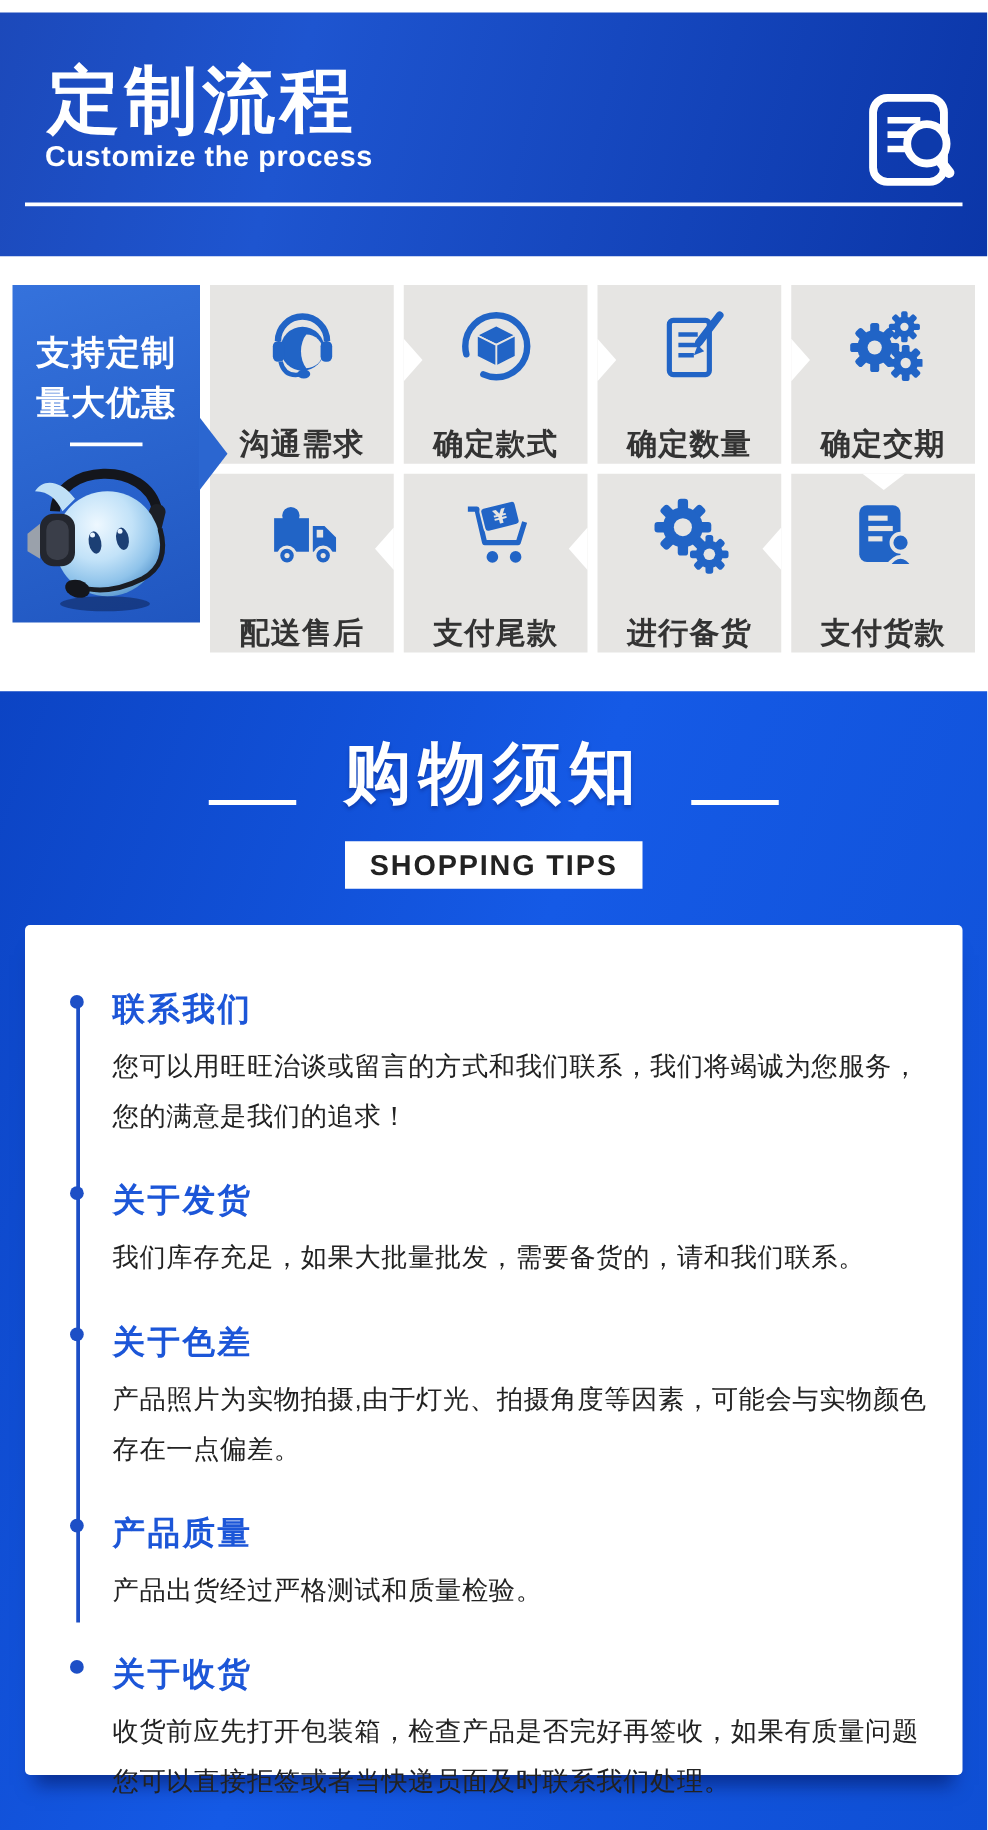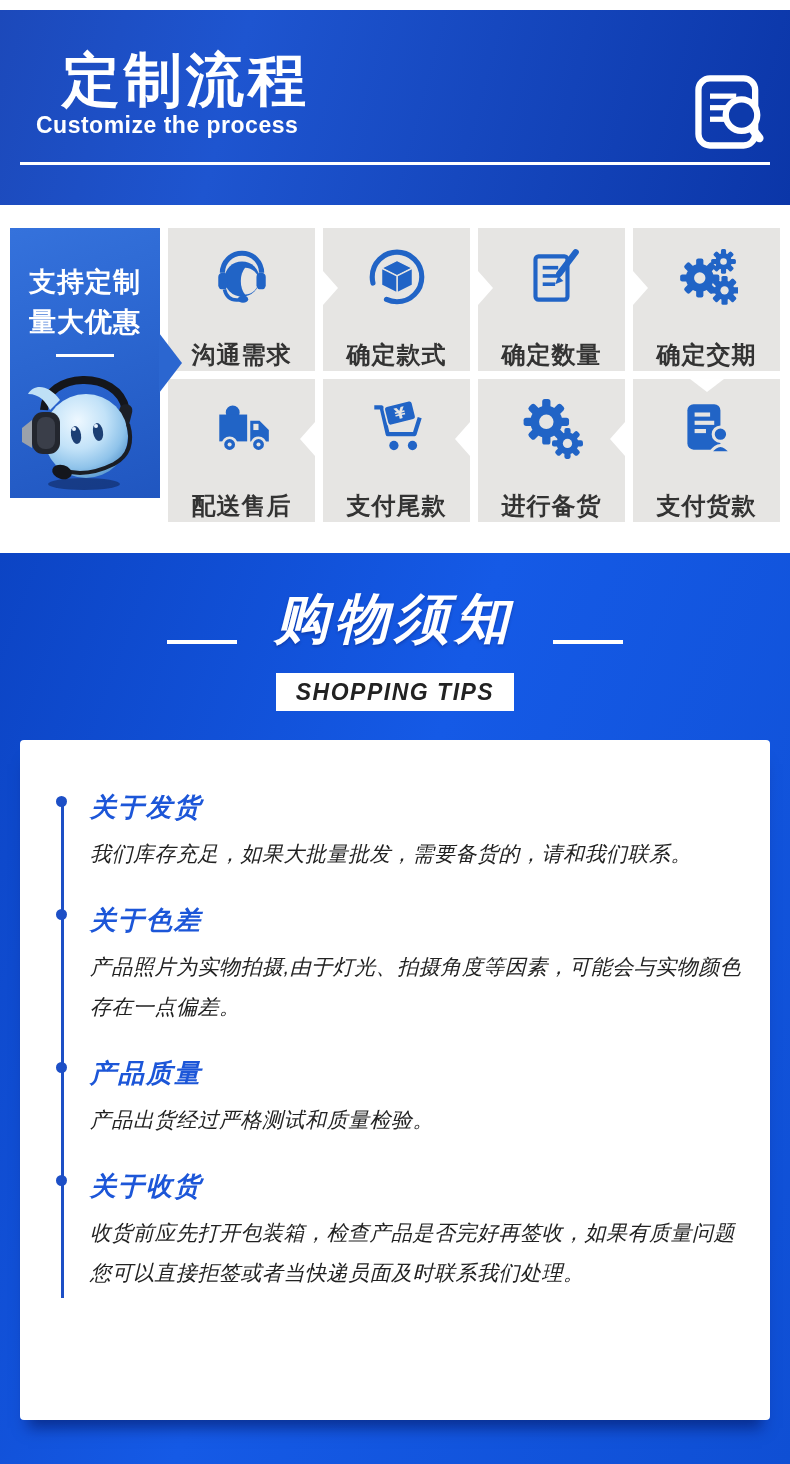--- a/index.html
+++ b/index.html
@@ -2,21 +2,21 @@
 <html><head>
 <meta charset="utf-8">
 <style>
   html,body{margin:0;padding:0;}
   body{width:790px;background:#ffffff;font-family:"Liberation Sans","DejaVu Sans",sans-serif;}
   .page{width:790px;height:1464px;overflow:hidden;background:#fff;}
 
   
   .top-strip{height:10px;background:#fff;}
   .hd{position:relative;height:195px;background:linear-gradient(105deg,#1c49ba 0%,#1e55d0 30%,#0b36a8 100%);}
-  .hd-title{position:absolute;left:38px;top:32px;color:#fff;font-size:58px;font-weight:bold;letter-spacing:4px;margin-left:24px;}
+  .hd-title{position:absolute;left:38px;top:32px;color:#fff;font-size:58px;font-weight:bold;letter-spacing:4px;}
   .hd-sub{position:absolute;left:36px;top:102px;color:#fff;font-size:23px;font-weight:bold;letter-spacing:.5px;}
   .hd-line{position:absolute;left:20px;right:20px;top:152px;height:3px;background:#fff;}
   .hd-icon{position:absolute;right:18px;top:62px;}
 
   
   .proc{position:relative;margin-top:23px;height:294px;padding:0 10px;display:flex;}
   .sup-box{position:relative;width:150px;height:270px;margin-right:8px;flex:0 0 150px;
            background:linear-gradient(160deg,#3572dc 0%,#2b66d0 45%,#2056c0 100%);
            color:#fff;box-sizing:border-box;padding-top:34px;text-align:center;}
   .sup-line{font-size:27px;font-weight:bold;line-height:40px;letter-spacing:1px;}
@@ -29,21 +29,21 @@
   .cell .lbl{margin-top:8px;font-size:24px;font-weight:bold;color:#333;letter-spacing:1px;}
   .arr-r{position:absolute;left:0;top:42%;transform:translateY(-50%);width:0;height:0;
          border-top:17px solid transparent;border-bottom:17px solid transparent;border-left:15px solid #fff;z-index:2;}
   .arr-l{position:absolute;right:0;top:42%;transform:translateY(-50%);width:0;height:0;
          border-top:17px solid transparent;border-bottom:17px solid transparent;border-right:15px solid #fff;z-index:2;}
   .arr-d{position:absolute;top:0;left:50%;transform:translateX(-50%);width:0;height:0;
          border-left:17px solid transparent;border-right:17px solid transparent;border-top:13px solid #fff;z-index:2;}
 
   
   .notice{margin-top:31px;height:911px;box-sizing:border-box;padding-top:30px;
-          background:linear-gradient(110deg,#0c44c4 0%,#155ae6 45%,#0f4fd4 100%);font-style:italic;}
+          background:linear-gradient(110deg,#0c44c4 0%,#155ae6 45%,#0f4fd4 100%);}
   .nt-titlerow{display:flex;align-items:flex-end;justify-content:center;gap:38px;}
   .nt-dash{width:70px;height:4px;background:#fff;margin-bottom:12px;}
   .nt-title{color:#fff;font-size:54px;font-weight:bold;letter-spacing:6px;text-shadow:0 2px 3px rgba(0,0,60,.25);}
   .nt-tips{width:238px;height:38px;background:#fff;margin:17px auto 0;display:flex;align-items:center;justify-content:center;}
   .nt-tips span{color:#222;font-size:23px;font-weight:bold;letter-spacing:1.5px;}
   .card{position:relative;width:750px;height:680px;margin:29px auto 0;background:#fff;border-radius:4px;
         box-sizing:border-box;padding:50px 24px 20px 70px;
         box-shadow:0 16px 14px -8px rgba(0,10,70,.5);}
   .tl{position:absolute;left:41px;top:64px;bottom:122px;width:3px;background:#1d4fc6;}
   .item{position:relative;margin-bottom:29px;}
@@ -271,20 +271,25 @@
       <div class="nt-title">购物须知</div>
       <div class="nt-dash"></div>
     </div>
     <div class="nt-tips">
       <span>SHOPPING TIPS</span>
     </div>
 
     <div class="card">
       <div class="tl"></div>
 
+      <div class="item">
+        <div class="dot"></div>
+        <h3>联系我们</h3>
+        <p>您可以用旺旺治谈或留言的方式和我们联系，我们将竭诚为您服务，您的满意是我们的追求！</p>
+      </div>
 
       <div class="item">
         <div class="dot"></div>
         <h3>关于发货</h3>
         <p>我们库存充足，如果大批量批发，需要备货的，请和我们联系。</p>
       </div>
 
       <div class="item">
         <div class="dot"></div>
         <h3>关于色差</h3>

